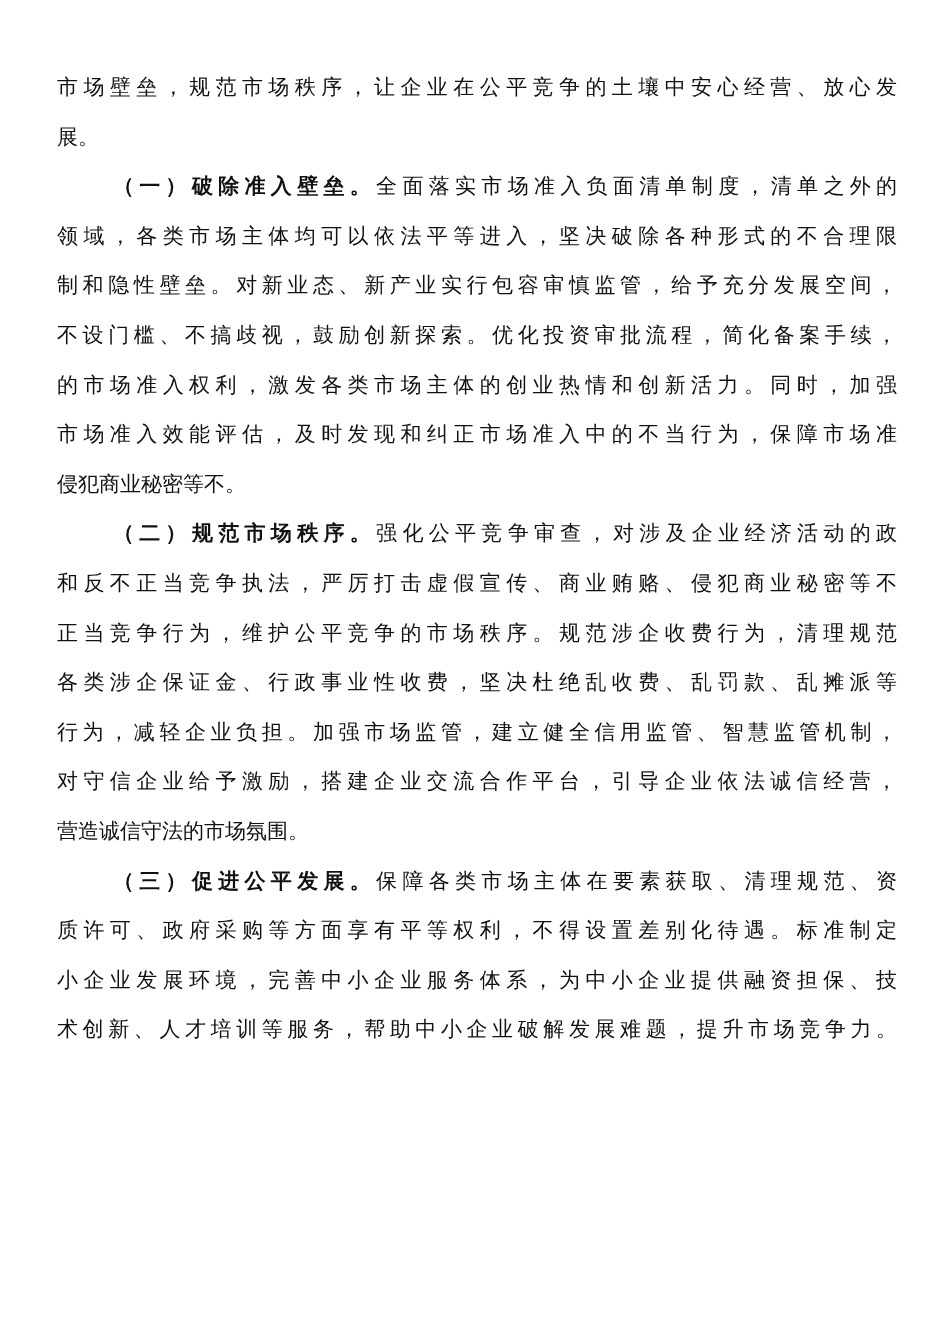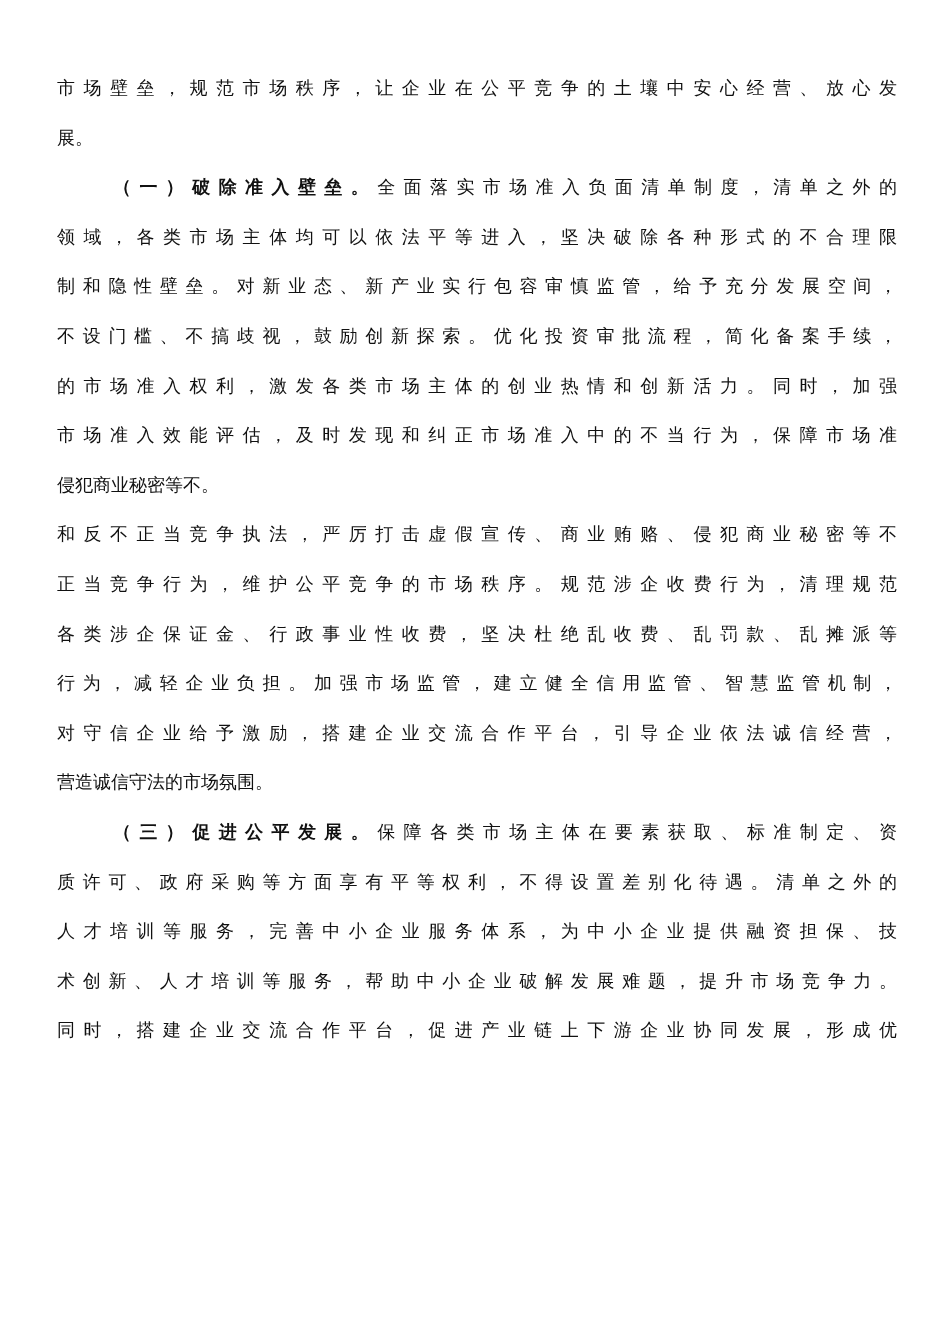--- a/index.html
+++ b/index.html
@@ -17,21 +17,21 @@
     }
     .page {
       position: absolute;
       left: 57px;
       top: 63px;
       width: 840px;
     }
     .line {
       height: 49.6px;
       line-height: 49.6px;
-      font-size: 18px;
+      font-size: 21px;
       white-space: nowrap;
       letter-spacing: 0px;
     }
     .line.justify {
       text-align: justify;
       text-align-last: justify;
     }
     .line.indent {
       padding-left: 56px;
     }
@@ -53,29 +53,29 @@
     <div class="line justify indent"><span class="heading">（一）破除准入壁垒。</span><span>全面落实市场准入负面清单制度，清单之外的</span></div>
     <div class="line justify">领域，各类市场主体均可以依法平等进入，坚决破除各种形式的不合理限</div>
     <div class="line justify">制和隐性壁垒。对新业态、新产业实行包容审慎监管，给予充分发展空间，</div>
     <div class="line justify">不设门槛、不搞歧视，鼓励创新探索。优化投资审批流程，简化备案手续，</div>
     <div class="line justify">的市场准入权利，激发各类市场主体的创业热情和创新活力。同时，加强</div>
     <div class="line justify">市场准入效能评估，及时发现和纠正市场准入中的不当行为，保障市场准</div>
     <div class="line">侵犯商业秘密等不。</div>
   </div>
 
   <div>
+    <div class="line justify indent"><span class="heading">（二）规范市场秩序。</span><span>强化公平竞争审查，对涉及企业经济活动的政</span></div>
     <div class="line justify">和反不正当竞争执法，严厉打击虚假宣传、商业贿赂、侵犯商业秘密等不</div>
     <div class="line justify">正当竞争行为，维护公平竞争的市场秩序。规范涉企收费行为，清理规范</div>
     <div class="line justify">各类涉企保证金、行政事业性收费，坚决杜绝乱收费、乱罚款、乱摊派等</div>
     <div class="line justify">行为，减轻企业负担。加强市场监管，建立健全信用监管、智慧监管机制，</div>
     <div class="line justify">对守信企业给予激励，搭建企业交流合作平台，引导企业依法诚信经营，</div>
     <div class="line">营造诚信守法的市场氛围。</div>
   </div>
 
   <div>
-    <div class="line justify indent"><span class="heading">（三）促进公平发展。</span><span>保障各类市场主体在要素获取、标准制定、资</span></div>
-    <div class="line justify">质许可、政府采购等方面享有平等权利，不得设置差别化待遇。清单之外的</div>
-    <div class="line justify">人才培训等服务，完善中小企业服务体系，为中小企业提供融资担保、技</div>
+    <div class="line justify indent"><span class="heading">（三）促进公平发展。</span><span>保障各类市场主体在要素获取、清理规范、资</span></div>
+    <div class="line justify">质许可、政府采购等方面享有平等权利，不得设置差别化待遇。标准制定</div>
+    <div class="line justify">小企业发展环境，完善中小企业服务体系，为中小企业提供融资担保、技</div>
     <div class="line justify">术创新、人才培训等服务，帮助中小企业破解发展难题，提升市场竞争力。</div>
-    <div class="line justify">同时，搭建企业交流合作平台，促进产业链上下游企业协同发展，形成优</div>
   </div>
 
 </div>
 
 </body></html>

